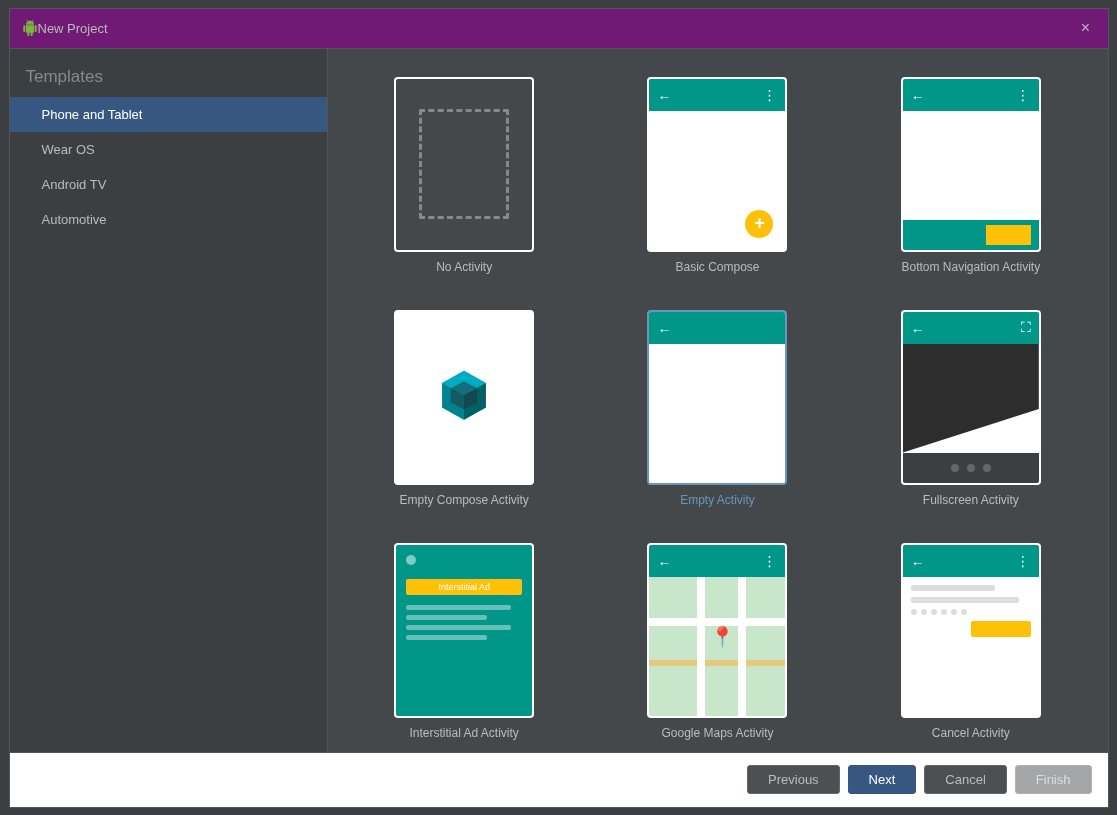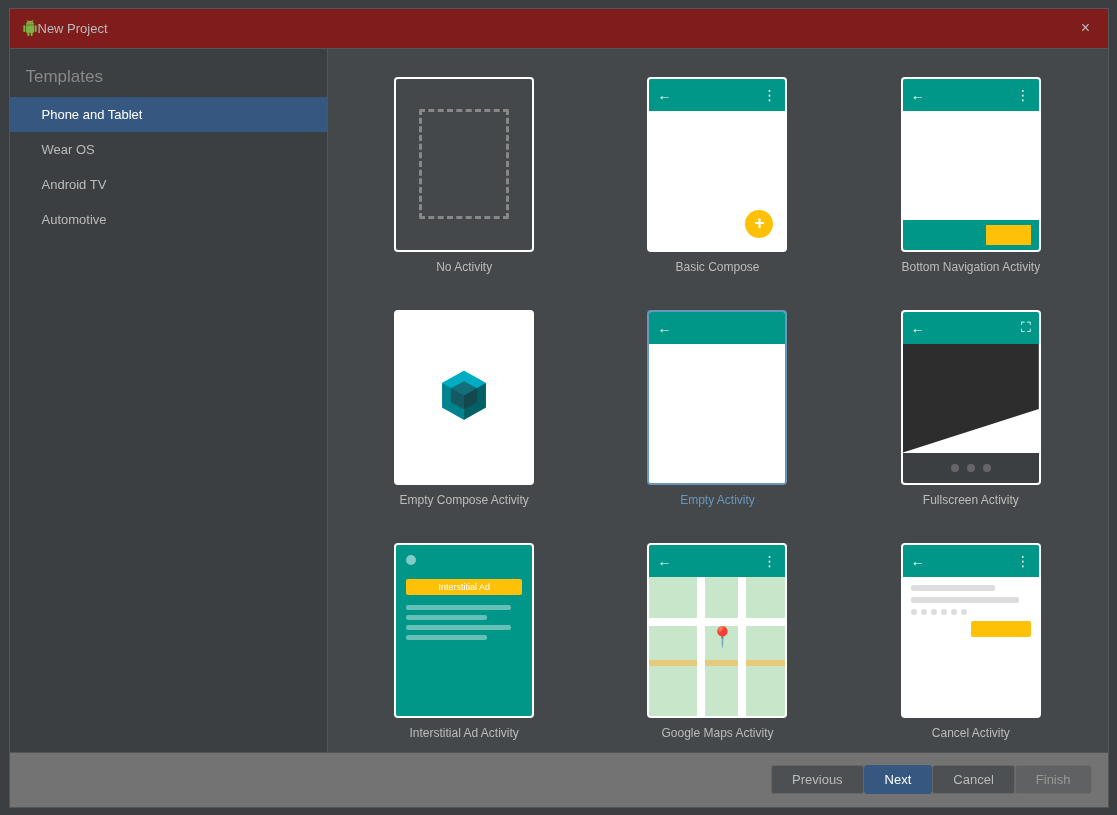--- a/index.html
+++ b/index.html
@@ -17,21 +17,21 @@
       width: 1100px;
       height: 800px;
       background: #3c3f41;
       border: 1px solid #555;
       display: flex;
       flex-direction: column;
       position: relative;
     }
     .title-bar {
       height: 40px;
-      background: #7f1d1d;
+      background: #701a75;
       display: flex;
       align-items: center;
       padding: 5px 12px;
       border-bottom: 1px solid #555;
       flex-shrink: 0;
     }
     .title-bar-text {
       color: #bbb;
       font-size: 13px;
       flex: 1;
@@ -357,27 +357,27 @@
     .login-btn {
       width: 60px;
       height: 16px;
       background: #FFC107;
       border-radius: 2px;
       margin-left: auto;
     }
 
     .footer {
       height: 55px;
-      background: #737373;
+      background: #ffffff;
       border-top: 1px solid #555;
       display: flex;
       align-items: center;
       justify-content: flex-end;
       padding: 0 16px;
-      gap: 0;
+      gap: 8px;
       flex-shrink: 0;
     }
     .footer-btn {
       padding: 6px 20px;
       border-radius: 3px;
       font-size: 13px;
       cursor: pointer;
       border: 1px solid #666;
       background: #4c5052;
       color: #bbb;

